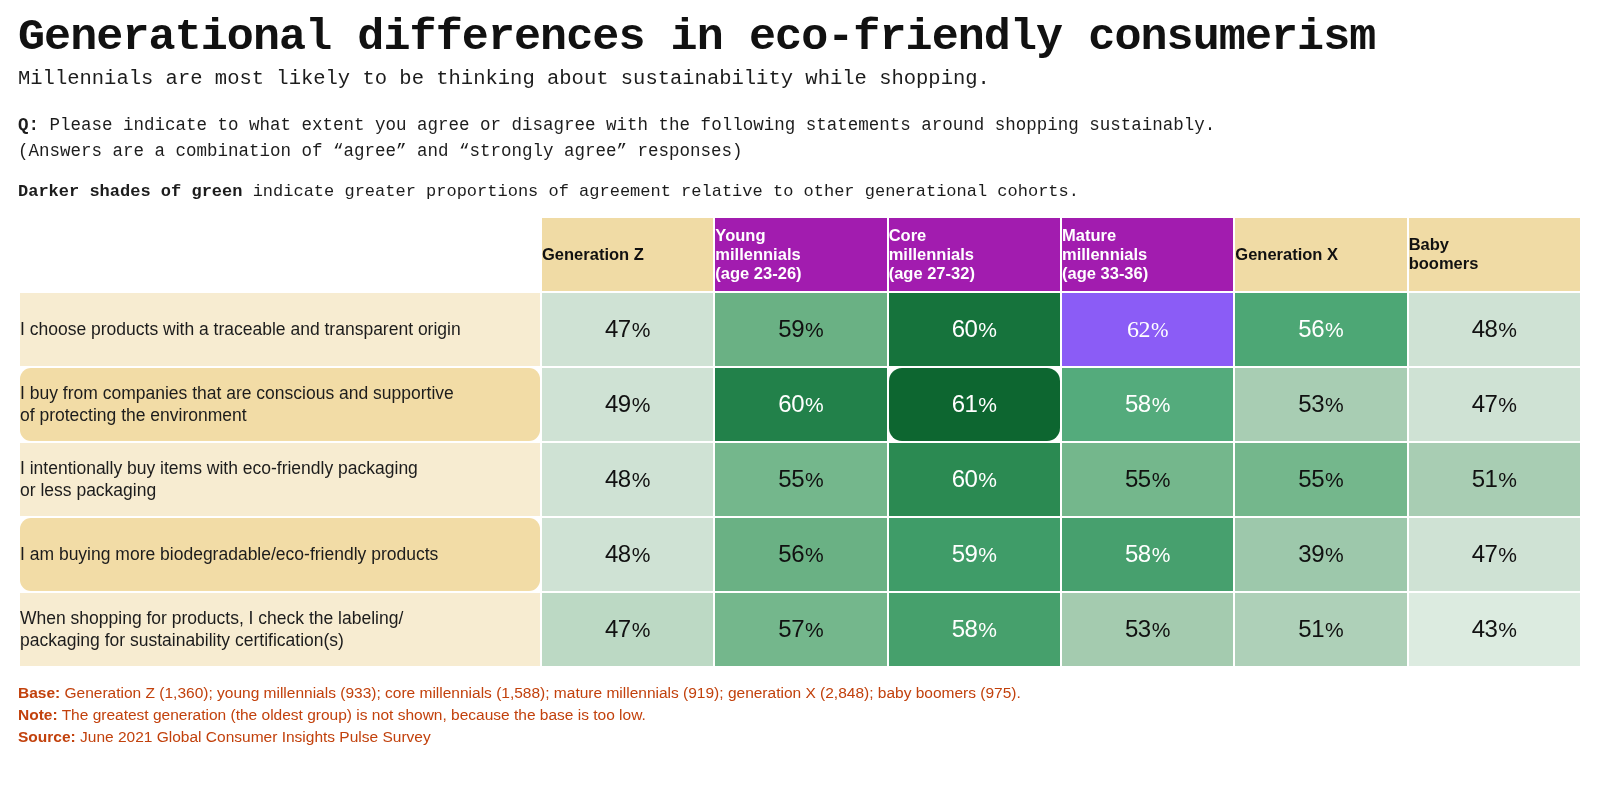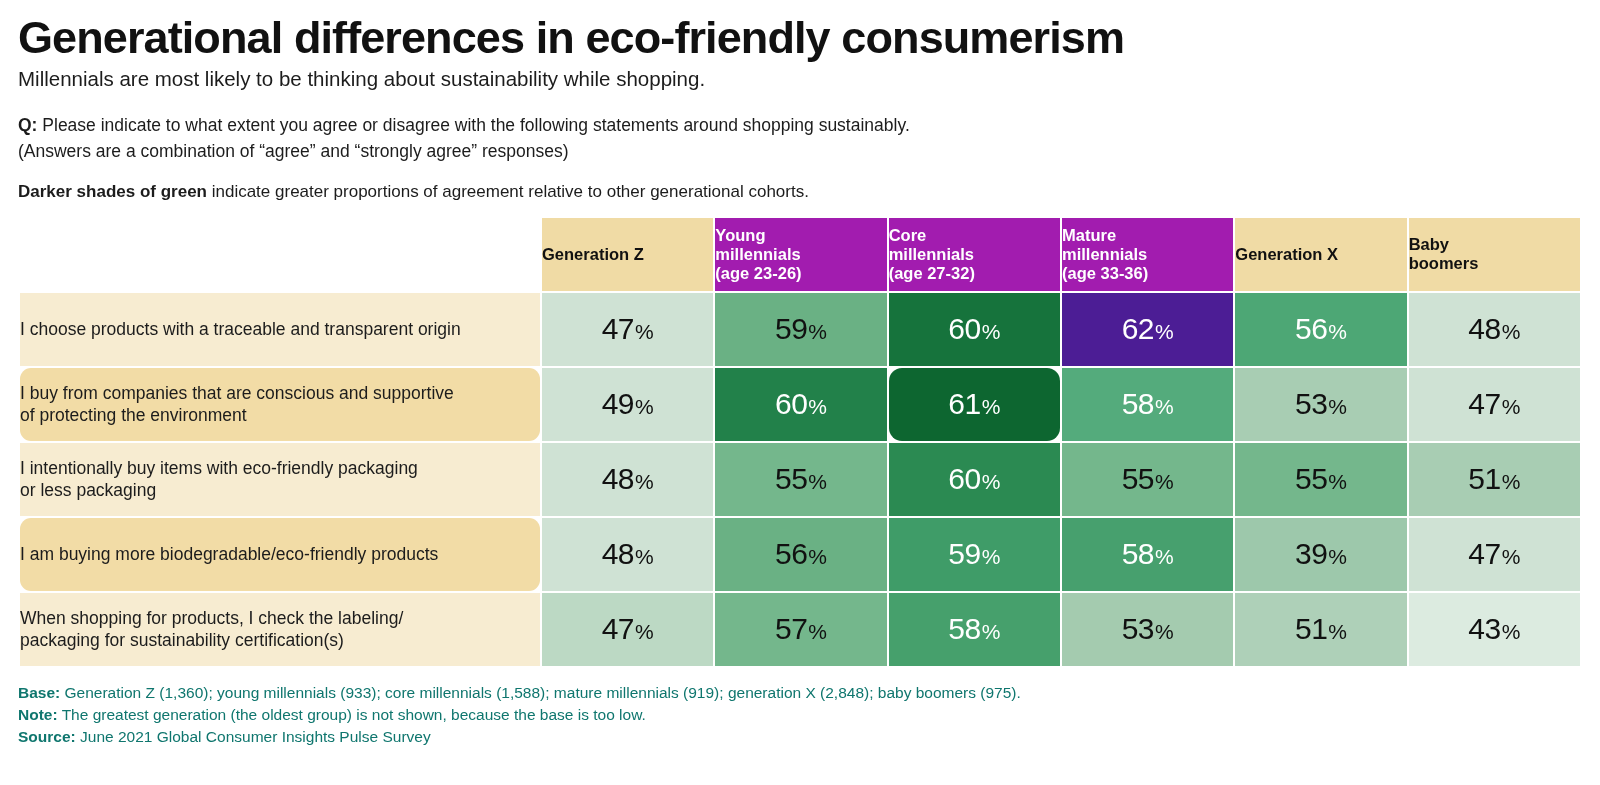--- a/index.html
+++ b/index.html
@@ -18,20 +18,21 @@
     position: relative;
     width: 1600px;
     height: 785px;
     padding: 0;
     box-sizing: border-box;
   }
 
   
   .header-block {
     padding: 14px 6px 0 18px;
+    font-family: Liberation Mono, monospace;
   }
   .title {
     font-size: 45px;
     font-weight: bold;
     letter-spacing: -0.9px;
     line-height: 1.06;
     margin: 0 0 4px 0;
     color: #111111;
     white-space: nowrap;
   }
@@ -100,38 +101,38 @@
   .lcell.odd  { background: #f7ecd1; }
   .lcell.even { background: #f2dca6; border-radius: 11px; }
 
   
   .dcell {
     height: 73px;
     text-align: center;
     white-space: nowrap;
   }
   .num {
-    font-size: 30px;
+    font-size: 24px;
     font-weight: 400;
     letter-spacing: -0.5px;
     line-height: 1;
   }
   .pct {
     font-size: 21px;
     font-weight: 400;
     line-height: 1;
     margin-left: 1px;
   }
 
   
   .footer {
     padding: 14px 18px 0 18px;
     font-size: 15.5px;
     line-height: 1.42;
-    color: #0f766e;
+    color: #c2410c;
   }
   .footer div { white-space: nowrap; }
   .footer b { font-weight: bold; }
 </style>
 </head>
 <body>
 
 <div class="page">
 
   <div class="header-block">
@@ -188,21 +189,21 @@
           </tr>
       </thead>
       <tbody id="matrix-body">
           <tr>
             <td class="lcell odd">
               <div>I choose products with a traceable and transparent origin</div>
             </td>
             <td class="dcell" style="background: rgb(207, 226, 212); color: rgb(17, 17, 17);"><span class="num">47</span><span class="pct">%</span></td>
             <td class="dcell" style="background: rgb(106, 177, 132); color: rgb(17, 17, 17);"><span class="num">59</span><span class="pct">%</span></td>
             <td class="dcell" style="background: rgb(22, 115, 60); color: rgb(255, 255, 255);"><span class="num">60</span><span class="pct">%</span></td>
-            <td class="dcell" style="background: #4c1d95; color: rgb(255, 255, 255);"><span class="num">62</span><span class="pct">%</span></td>
+            <td class="dcell" style="background: #8b5cf6; color: rgb(255, 255, 255); font-family: Liberation Serif, serif;"><span class="num">62</span><span class="pct">%</span></td>
             <td class="dcell" style="background: rgb(77, 167, 117); color: rgb(255, 255, 255);"><span class="num">56</span><span class="pct">%</span></td>
             <td class="dcell" style="background: rgb(207, 226, 212); color: rgb(17, 17, 17);"><span class="num">48</span><span class="pct">%</span></td>
           </tr>
           <tr>
             <td class="lcell even">
               <div>I buy from companies that are conscious and supportive</div>
               <div>of protecting the environment</div>
             </td>
             <td class="dcell" style="background: rgb(207, 226, 212); color: rgb(17, 17, 17);"><span class="num">49</span><span class="pct">%</span></td>
             <td class="dcell" style="background: rgb(34, 129, 74); color: rgb(255, 255, 255);"><span class="num">60</span><span class="pct">%</span></td>

